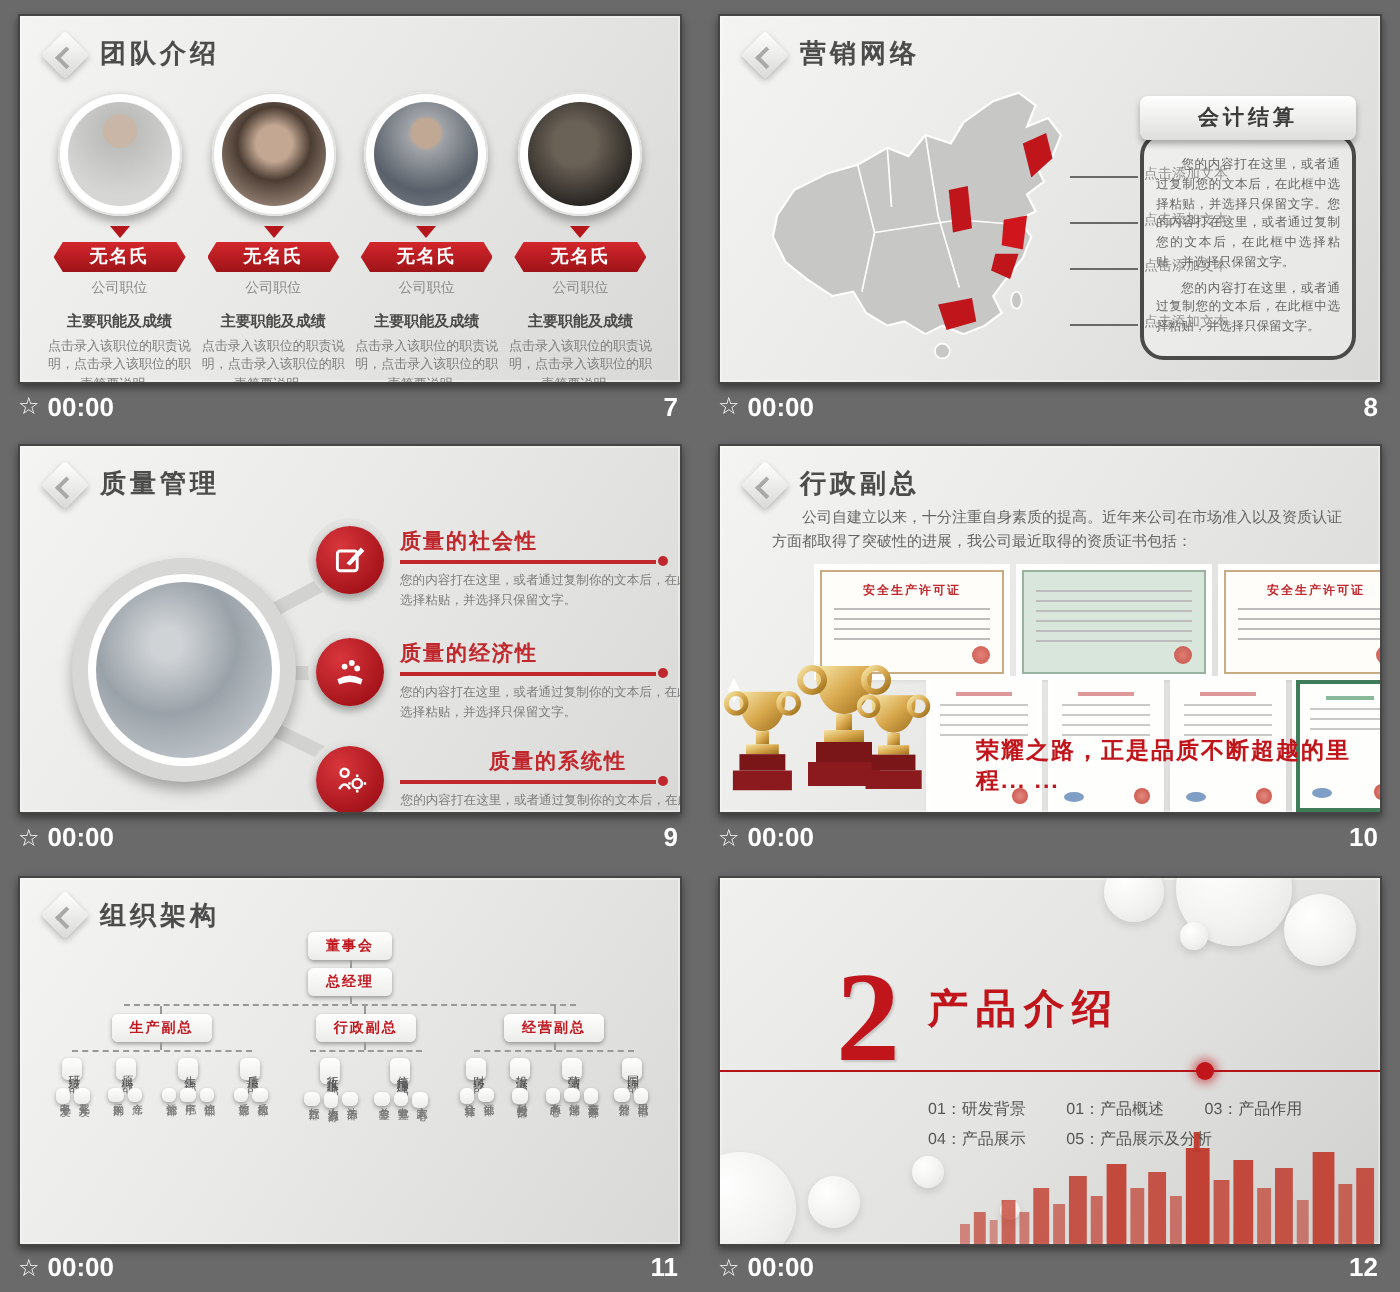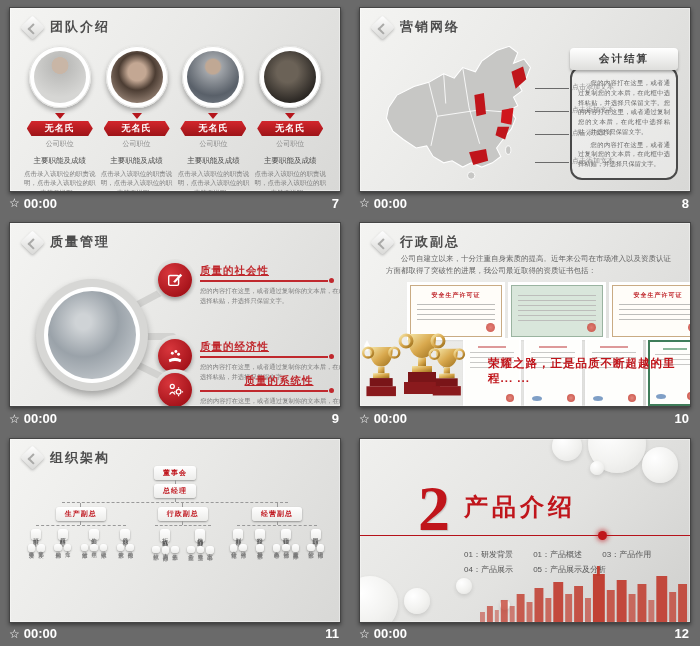--- a/index.html
+++ b/index.html
@@ -23,80 +23,80 @@
   .member{width:74px;display:flex;flex-direction:column;align-items:center;}
   .photo-ring{width:62px;height:62px;border-radius:50%;background:#fff;box-shadow:0 3px 5px rgba(0,0,0,.3), inset 0 0 0 1px #e2e2e0;display:flex;align-items:center;justify-content:center;}
   .photo{width:52px;height:52px;border-radius:50%;}
   .ph1{background:radial-gradient(circle at 50% 28%,#c9b6a6 18%,#bdbdbb 19%,#d6d6d4 70%),linear-gradient(#cfcfcd,#eeeeec);}
   .ph2{background:radial-gradient(circle at 50% 40%,#c3a793 22%,#4c3d33 45%,#8a776a 75%,#ded8d2 100%);}
   .ph3{background:radial-gradient(circle at 50% 30%,#c0a894 16%,#9fa3a8 20%,#596069 65%,#7b828a 100%);}
   .ph4{background:radial-gradient(circle at 45% 40%,#6b6257 25%,#2e2a26 70%,#17150f 100%);}
   .tri{width:0;height:0;border-left:5px solid transparent;border-right:5px solid transparent;border-top:6px solid #b5161c;margin-top:5px;}
   .ribbon{margin-top:2px;width:66px;height:15px;background:linear-gradient(#d3262c,#9e1418);color:#fff;font-size:9px;font-weight:bold;display:flex;align-items:center;justify-content:center;letter-spacing:1px;clip-path:polygon(0 50%,7% 0,93% 0,100% 50%,93% 100%,7% 100%);}
   .role{font-size:7px;color:#8a8a8a;margin-top:3px;}
-  .mhead{font-size:7.5px;font-weight:normal;color:#4a4a4a;margin-top:7px;}
+  .mhead{font-size:7.5px;font-weight:bold;color:#4a4a4a;margin-top:7px;}
   .mdesc{font-size:6.5px;color:#7d7d7d;text-align:center;line-height:1.45;margin-top:3px;width:72px;}
   
   .mapwrap{position:absolute;left:18px;top:34px;width:180px;height:140px;}
   .callout{position:absolute;font-size:7px;color:#555;}
   .callout::before{content:"";position:absolute;right:100%;top:55%;width:34px;border-top:1px solid #6a6a6a;margin-right:3px;}
   .card{position:absolute;right:12px;top:40px;width:108px;}
   .card-tab{background:linear-gradient(#ffffff,#dededc);border-radius:4px;box-shadow:0 2px 3px rgba(0,0,0,.3);text-align:center;font-size:10.5px;font-weight:bold;color:#3c3c3c;padding:4px 0;letter-spacing:2px;position:relative;z-index:2;}
   .card-body{margin-top:-4px;border:2px solid #4a4a4a;border-radius:12px;background:rgba(255,255,255,.35);padding:10px 6px 6px 6px;font-size:6.3px;color:#666;line-height:1.55;text-align:justify;}
   .card-body p{margin:0 0 3px 0;text-indent:2em;}
   
   .bigring{position:absolute;left:26px;top:56px;width:112px;height:112px;border-radius:50%;background:#d7d7d5;box-shadow:0 4px 7px rgba(0,0,0,.3);display:flex;align-items:center;justify-content:center;}
   .bigring .inner{width:96px;height:96px;border-radius:50%;background:#fff;display:flex;align-items:center;justify-content:center;}
   .bigring .pic{width:88px;height:88px;border-radius:50%;background:radial-gradient(circle at 40% 35%,#cfd3d6 10%,#9aa2a9 45%,#b9bfc4 75%,#e5e7e8 100%);}
   .q-arm{position:absolute;background:#d2d2d0;border-radius:6px;height:7px;}
   .q-item{position:absolute;left:148px;display:flex;align-items:flex-start;gap:8px;}
   .q-circ{width:34px;height:34px;border-radius:50%;background:radial-gradient(circle at 35% 30%,#d8363c,#a5131a 75%);box-shadow:0 2px 4px rgba(0,0,0,.35), 0 0 0 4px #e3e3e1;display:flex;align-items:center;justify-content:center;flex:0 0 auto;}
   .q-txt{padding-top:1px;}
-  .q-head{font-size:10.5px;font-weight:bold;color:#c0282d;letter-spacing:1px;text-decoration:underline;}
+  .q-head{font-size:10.5px;font-weight:bold;color:#c0282d;letter-spacing:1px;}
   .q-rule{width:128px;border-bottom:2px solid #c0282d;margin:2px 0 4px 0;position:relative;}
   .q-rule::after{content:"";position:absolute;right:-6px;top:-2px;width:5px;height:5px;border-radius:50%;background:#c0282d;}
   .q-body{font-size:6.3px;color:#7d7d7d;line-height:1.5;width:158px;}
   
   .h-intro{position:absolute;top:30px;left:26px;right:18px;font-size:7.5px;color:#666;line-height:1.6;text-indent:2em;}
   .certs-top{position:absolute;top:62px;left:50px;display:flex;gap:9px;}
   .cert-l{width:92px;height:52px;background:#fffdf9;border:1px solid #c9ab84;box-shadow:0 0 0 3px #fff,0 2px 3px rgba(0,0,0,.25);position:relative;padding:5px 6px;box-sizing:border-box;}
   .cert-l.green{background:#d9e6db;border-color:#9ab3a0;}
   .cert-title{color:#c0282d;font-size:6px;font-weight:bold;text-align:center;letter-spacing:1px;}
   .cert-lines{margin-top:4px;}
   .cert-lines div{height:1px;background:#bdbdbb;margin:4px 0;}
   .seal{position:absolute;right:6px;bottom:4px;width:9px;height:9px;border-radius:50%;background:radial-gradient(#e06a60,#c13a30);opacity:.85;}
   .certs-bot{position:absolute;top:117px;left:105px;display:flex;gap:7px;}
   .cert-p{width:54px;height:66px;background:#fefefc;box-shadow:0 0 0 2px #fff,0 2px 3px rgba(0,0,0,.25);position:relative;padding:6px 5px;box-sizing:border-box;}
   .cert-p.greenb{border:2px solid #3f7d5a;}
   .cert-p .cap{height:2px;background:#d99;margin:0 8px 4px 8px;}
   .cert-p .ln{height:1px;background:#c9c9c7;margin:4px 0;}
   .stamp{position:absolute;bottom:4px;right:5px;width:8px;height:8px;border-radius:50%;background:radial-gradient(#e28a80,#c84b40);}
   .stamp2{position:absolute;bottom:5px;left:6px;width:10px;height:5px;border-radius:50%;background:#7f9fc6;}
-  .slogan{position:absolute;bottom:20px;left:128px;font-size:11.5px;font-weight:bold;color:#c0151b;letter-spacing:1px;}
+  .slogan{position:absolute;bottom:8px;left:128px;font-size:11.5px;font-weight:bold;color:#c0151b;letter-spacing:1px;}
   .trophies{position:absolute;left:2px;bottom:2px;}
   
   .org{position:absolute;left:8px;right:8px;top:27px;bottom:3px;display:flex;flex-direction:column;align-items:center;}
   .obox{background:linear-gradient(#ffffff,#ececea);border-radius:3px;box-shadow:0 1px 2px rgba(0,0,0,.35);}
   .redlab{color:#c01920;font-weight:bold;font-size:7px;padding:2px 9px;letter-spacing:1px;}
   .vd{width:0;height:4px;border-left:1px dashed #999;}
   .topline{width:72%;border-top:1px dashed #999;height:0;}
   .branches{display:flex;width:100%;align-items:flex-start;}
   .branch{display:flex;flex-direction:column;align-items:center;}
   .b1{width:40%;}.b2{width:25%;}.b3{width:35%;}
   .depts{display:flex;justify-content:space-evenly;width:100%;align-items:flex-start;}
   .dept{display:flex;flex-direction:column;align-items:center;}
   .dbox{writing-mode:vertical-rl;text-orientation:upright;font-size:6px;color:#555;padding:4px 2px;letter-spacing:1px;line-height:1;}
   .subs{display:flex;gap:2px;align-items:flex-start;}
   .sbox{writing-mode:vertical-rl;text-orientation:upright;font-size:5.5px;color:#777;padding:3px 1px;letter-spacing:0.5px;line-height:1;}
   .bracket{align-self:stretch;border-top:1px dashed #999;height:3px;margin:0 14%;}
   
   .sec-bg{background:linear-gradient(135deg,#f0f0ee 0%,#e2e2e0 55%,#cfcfcd 100%);}
   .bubble{position:absolute;border-radius:50%;background:radial-gradient(circle at 35% 30%,#ffffff 0%,#f2f2f0 55%,#e2e2e0 100%);box-shadow:0 2px 4px rgba(0,0,0,.12);}
   .sec-num{position:absolute;left:58px;top:38px;font-size:64px;font-weight:900;color:#c0151b;font-family:"Liberation Serif","DejaVu Serif",serif;line-height:1;text-shadow:1px 1px 1px rgba(0,0,0,.15);}
-  .sec-title{position:absolute;left:104px;top:52px;font-size:24px;font-weight:bold;color:#c0151b;letter-spacing:4px;}
+  .sec-title{position:absolute;left:104px;top:52px;font-size:20px;font-weight:bold;color:#c0151b;letter-spacing:4px;}
   .sec-line{position:absolute;left:0;right:0;top:96px;height:1px;background:#b5121a;}
   .sec-dot{position:absolute;left:72%;top:92px;width:9px;height:9px;border-radius:50%;background:#c0151b;box-shadow:0 0 4px 2px rgba(192,21,27,.5);}
   .sec-items{position:absolute;left:104px;top:108px;font-size:8px;color:#555;line-height:1.9;}
   .sec-items span{margin-right:18px;}
   .skyline{position:absolute;right:0;bottom:0;left:120px;height:62px;}
 </style>
 </head>
 <body>
 
 <div class="grid">
@@ -225,21 +225,21 @@
               <rect x="3" y="5" width="11" height="11" rx="1.5" fill="none" stroke="#fff" stroke-width="1.6"></rect>
               <path d="M8,12 L16,3 L18,5 L10,13 Z" fill="#fff"></path>
             </svg>
         </div>
         <div class="q-txt">
           <div class="q-head">质量的社会性</div>
           <div class="q-rule"></div>
           <div class="q-body">您的内容打在这里，或者通过复制你的文本后，在此框中选择粘贴，并选择只保留文字。</div>
         </div>
       </div>
-      <div class="q-item" style="top:96px;margin-top:20px;">
+      <div class="q-item" style="top:96px;">
         <div class="q-circ">
           <svg width="18" height="18" viewBox="0 0 20 20">
               <path d="M3,14 Q10,10 17,14 L16,17 Q10,14 4,17 Z" fill="#fff"></path>
               <circle cx="7" cy="7" r="1.6" fill="#fff"></circle>
               <circle cx="11" cy="5" r="1.6" fill="#fff"></circle>
               <circle cx="14" cy="8" r="1.6" fill="#fff"></circle>
             </svg>
         </div>
         <div class="q-txt">
           <div class="q-head">质量的经济性</div>

